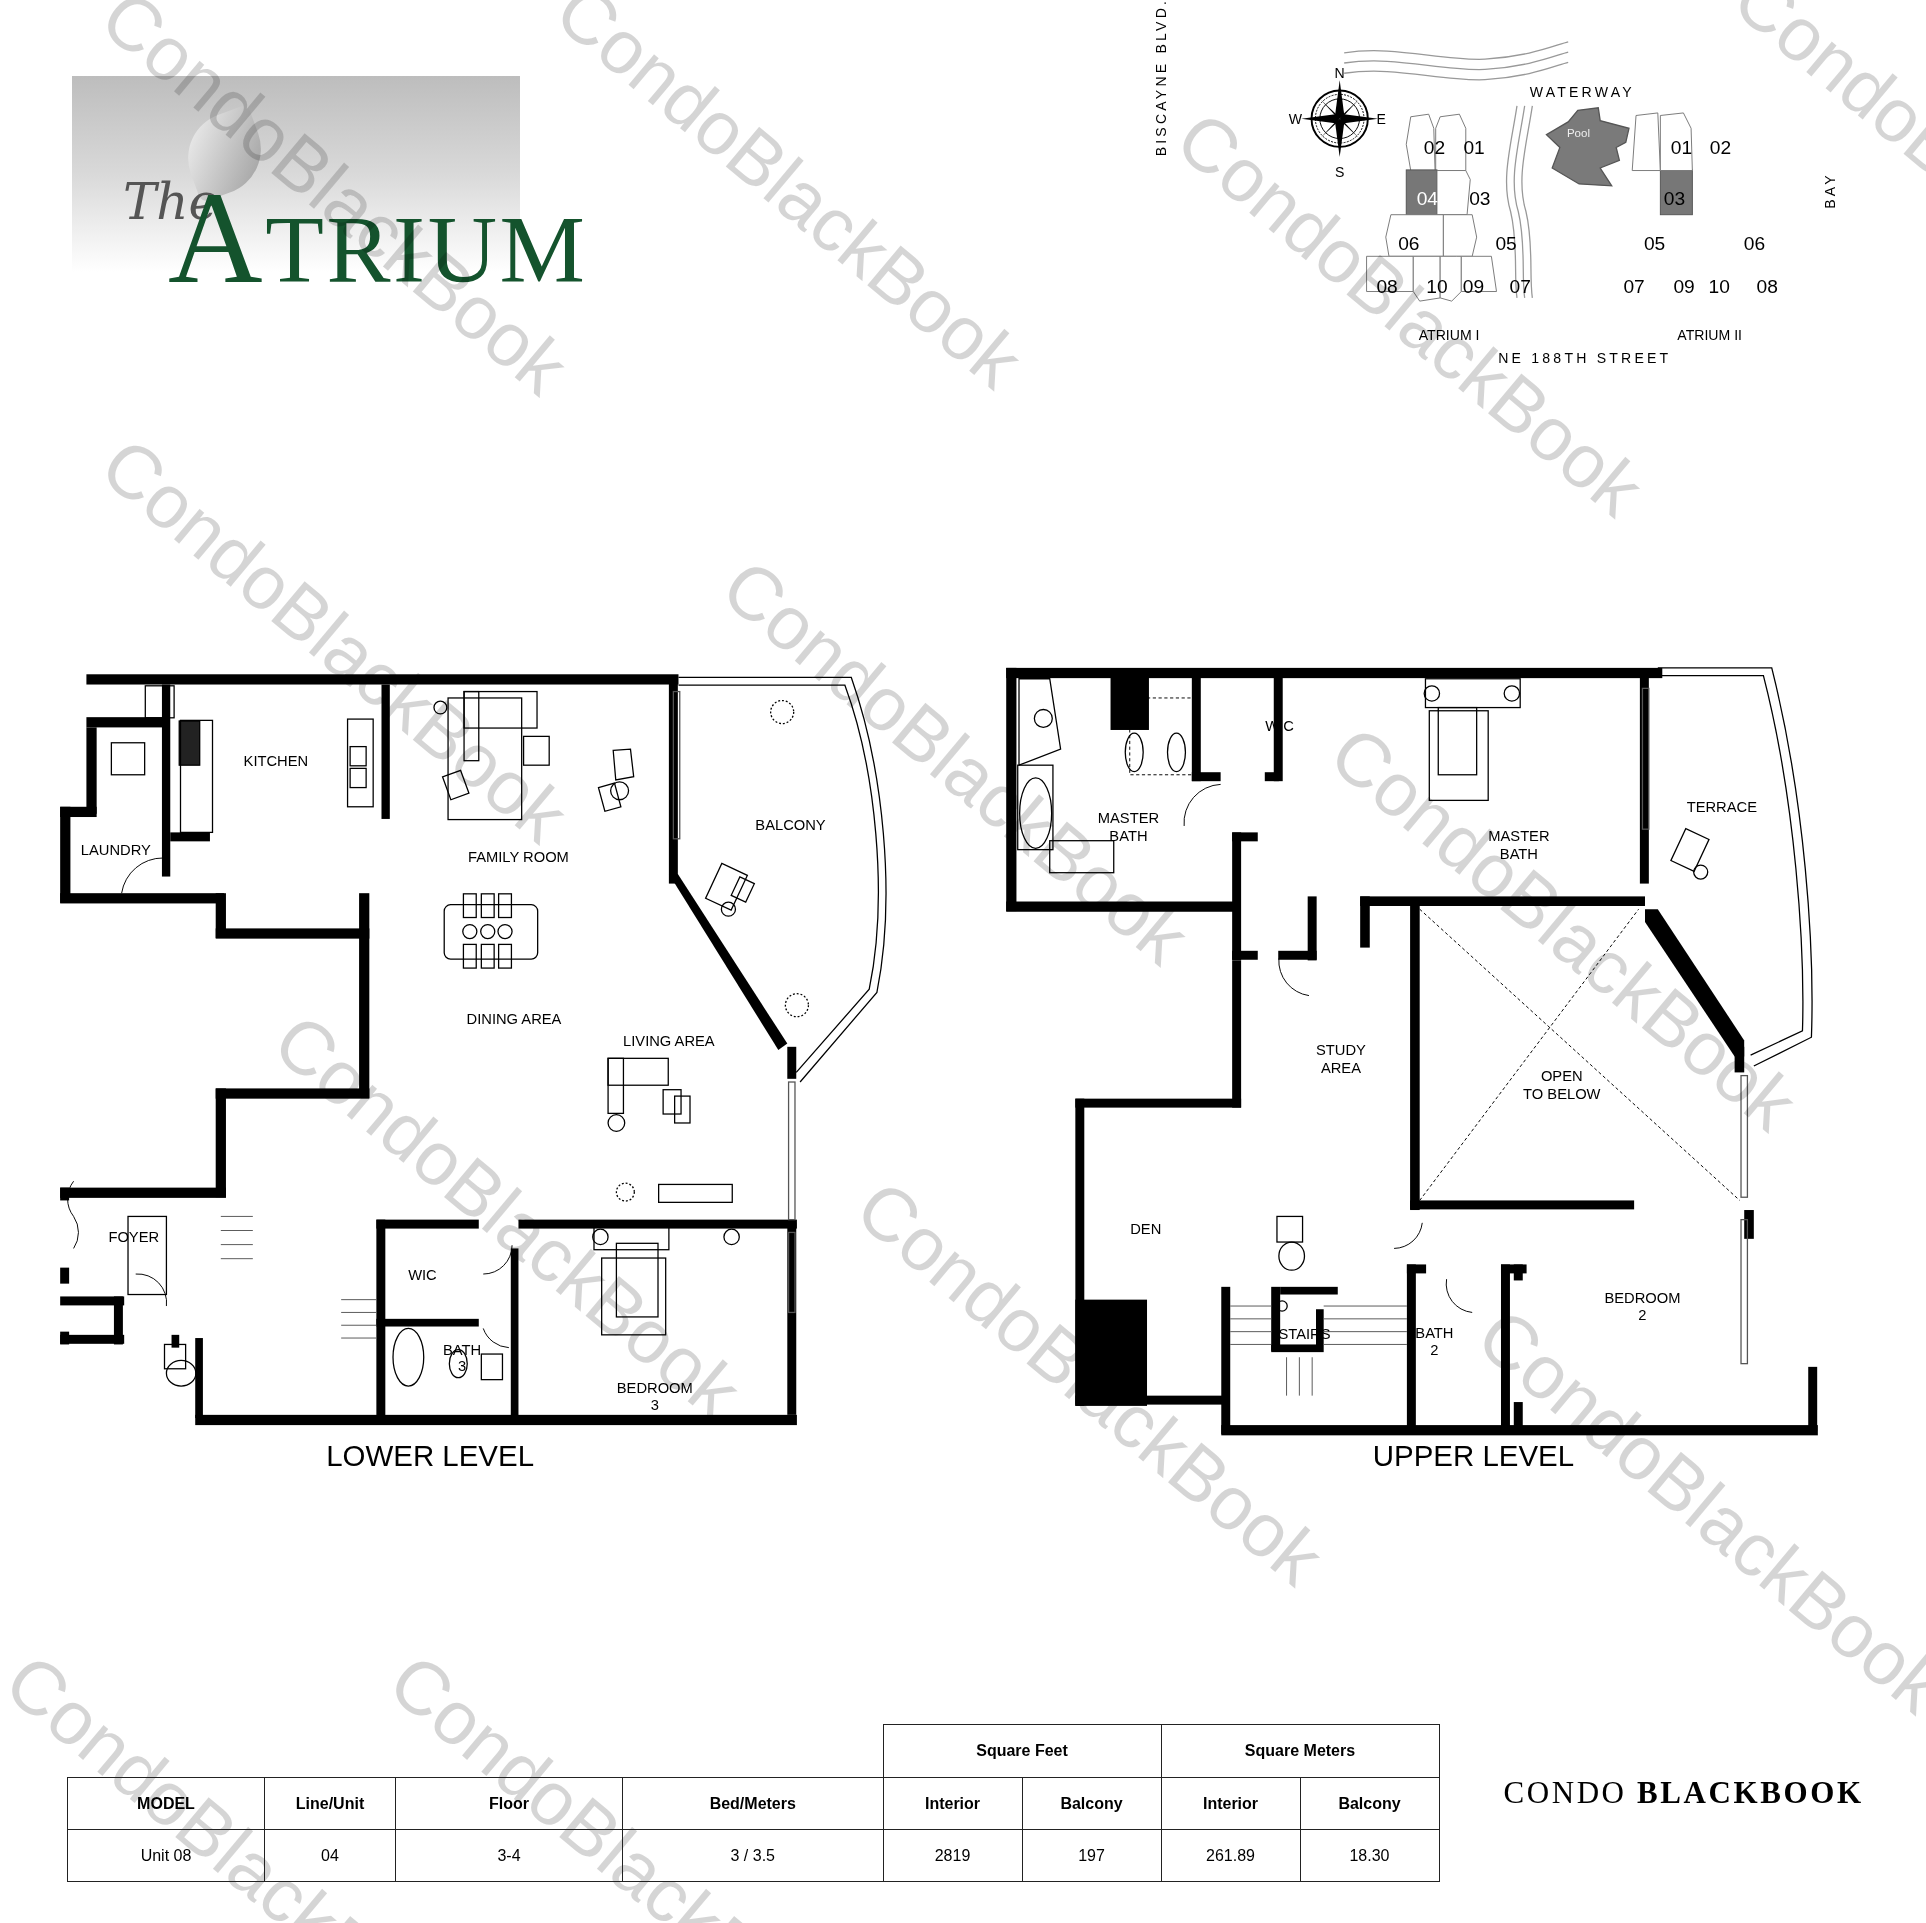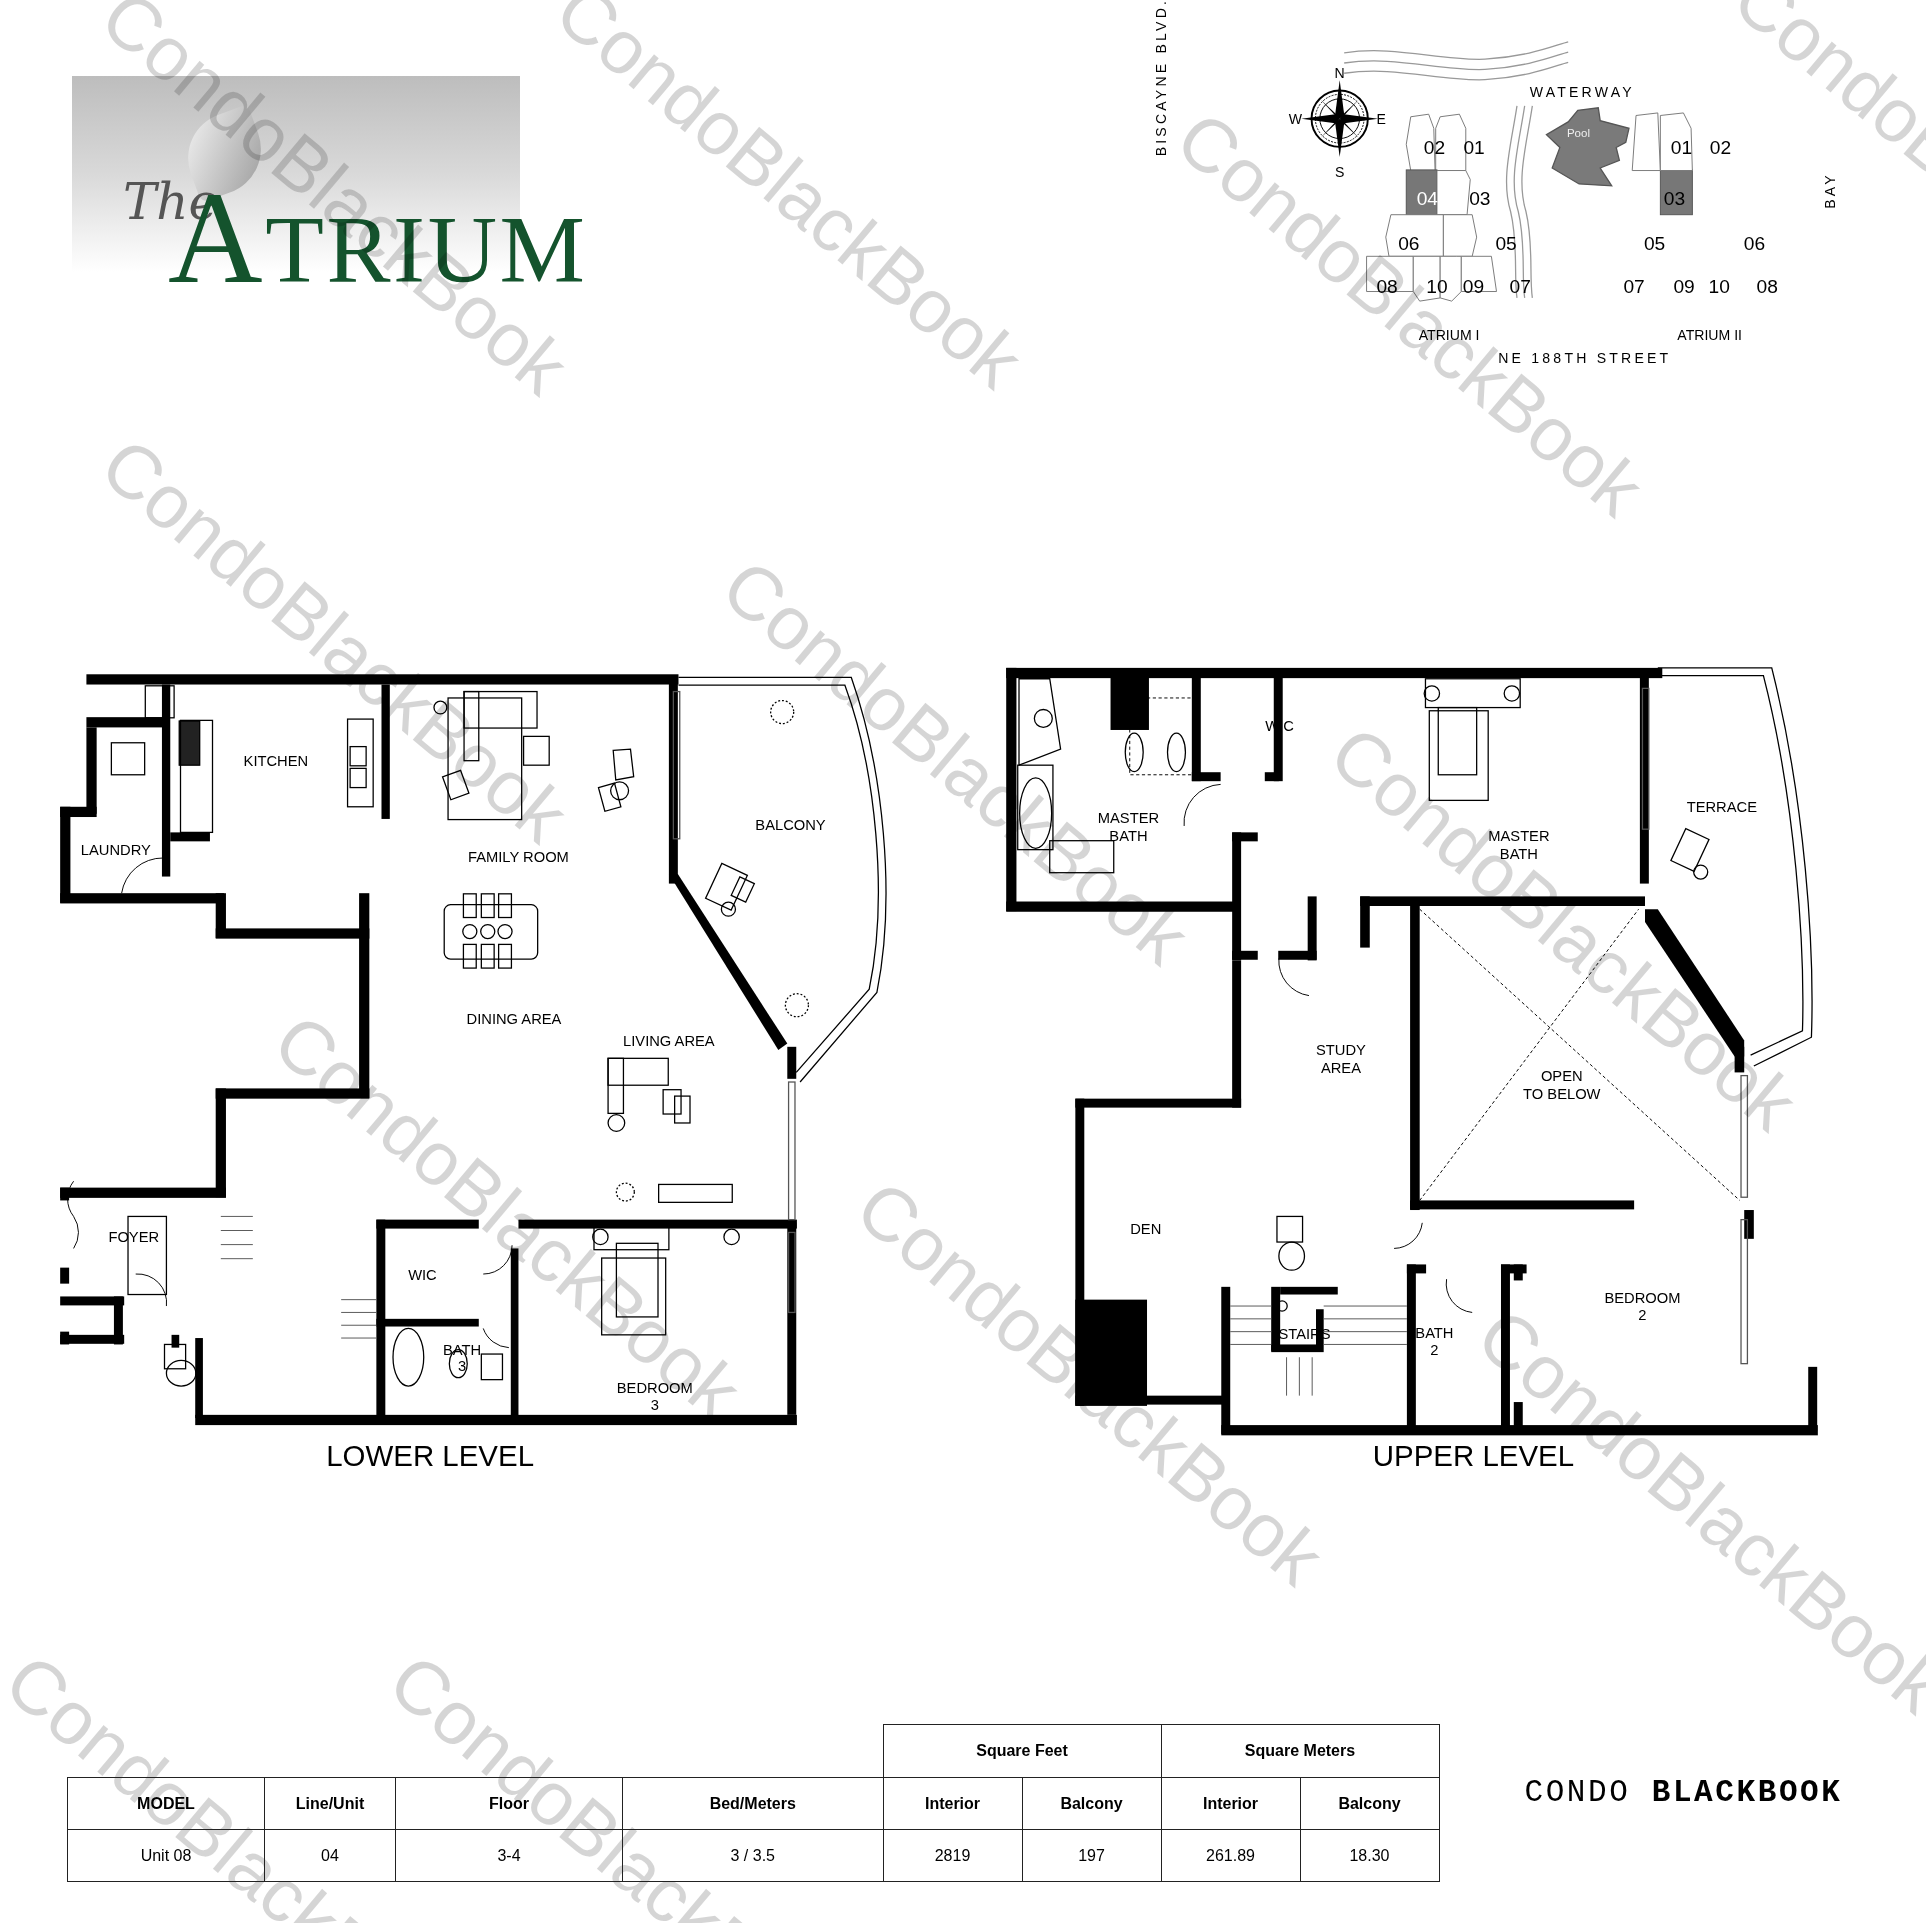--- a/index.html
+++ b/index.html
@@ -13,21 +13,21 @@
   svg.plan { position:absolute; left:0; top:0; }
   .room { font-family:"Liberation Sans", sans-serif; font-size:23px; text-anchor:middle; fill:#000; }
   .lvl { font-family:"Liberation Sans", sans-serif; font-size:46px; text-anchor:middle; fill:#000; }
   .key { font-family:"Liberation Sans", sans-serif; font-size:30px; text-anchor:middle; fill:#000; }
   .keysm { font-family:"Liberation Sans", sans-serif; font-size:22px; text-anchor:middle; letter-spacing:5px; fill:#000; }
   .wm { font-family:"Liberation Sans", sans-serif; font-size:118px; fill:#000; opacity:.16; }
   table.specs { position:absolute; left:67px; top:1724px; border-collapse:collapse; font-family:"Liberation Sans", sans-serif; font-size:16px; }
   table.specs td { border:1.3px solid #222; text-align:center; padding:0; height:51px; }
   table.specs td.blank { border:none; }
   table.specs td.hdr { font-weight:bold; }
-  .brand { left:1466px; top:1774px; font-family:Liberation Mono, monospace; font-size:31px; letter-spacing:2.6px; text-align:center; width:435px; line-height:37px; }
+  .brand { left:1466px; top:1774px; font-family:Liberation Serif, serif; font-size:31px; letter-spacing:2.6px; text-align:center; width:435px; line-height:37px; }
   .brand b { font-weight:bold; }
   .brand .phone { font-weight:bold; }
 </style>
 </head>
 <body>
 
 <div class="abs logo-box"></div>
 <div class="abs leaf"></div>
 <div class="abs logo-the">The</div>
 <div class="abs logo-atrium"><span class="big">A</span><span>TRIUM</span></div>

